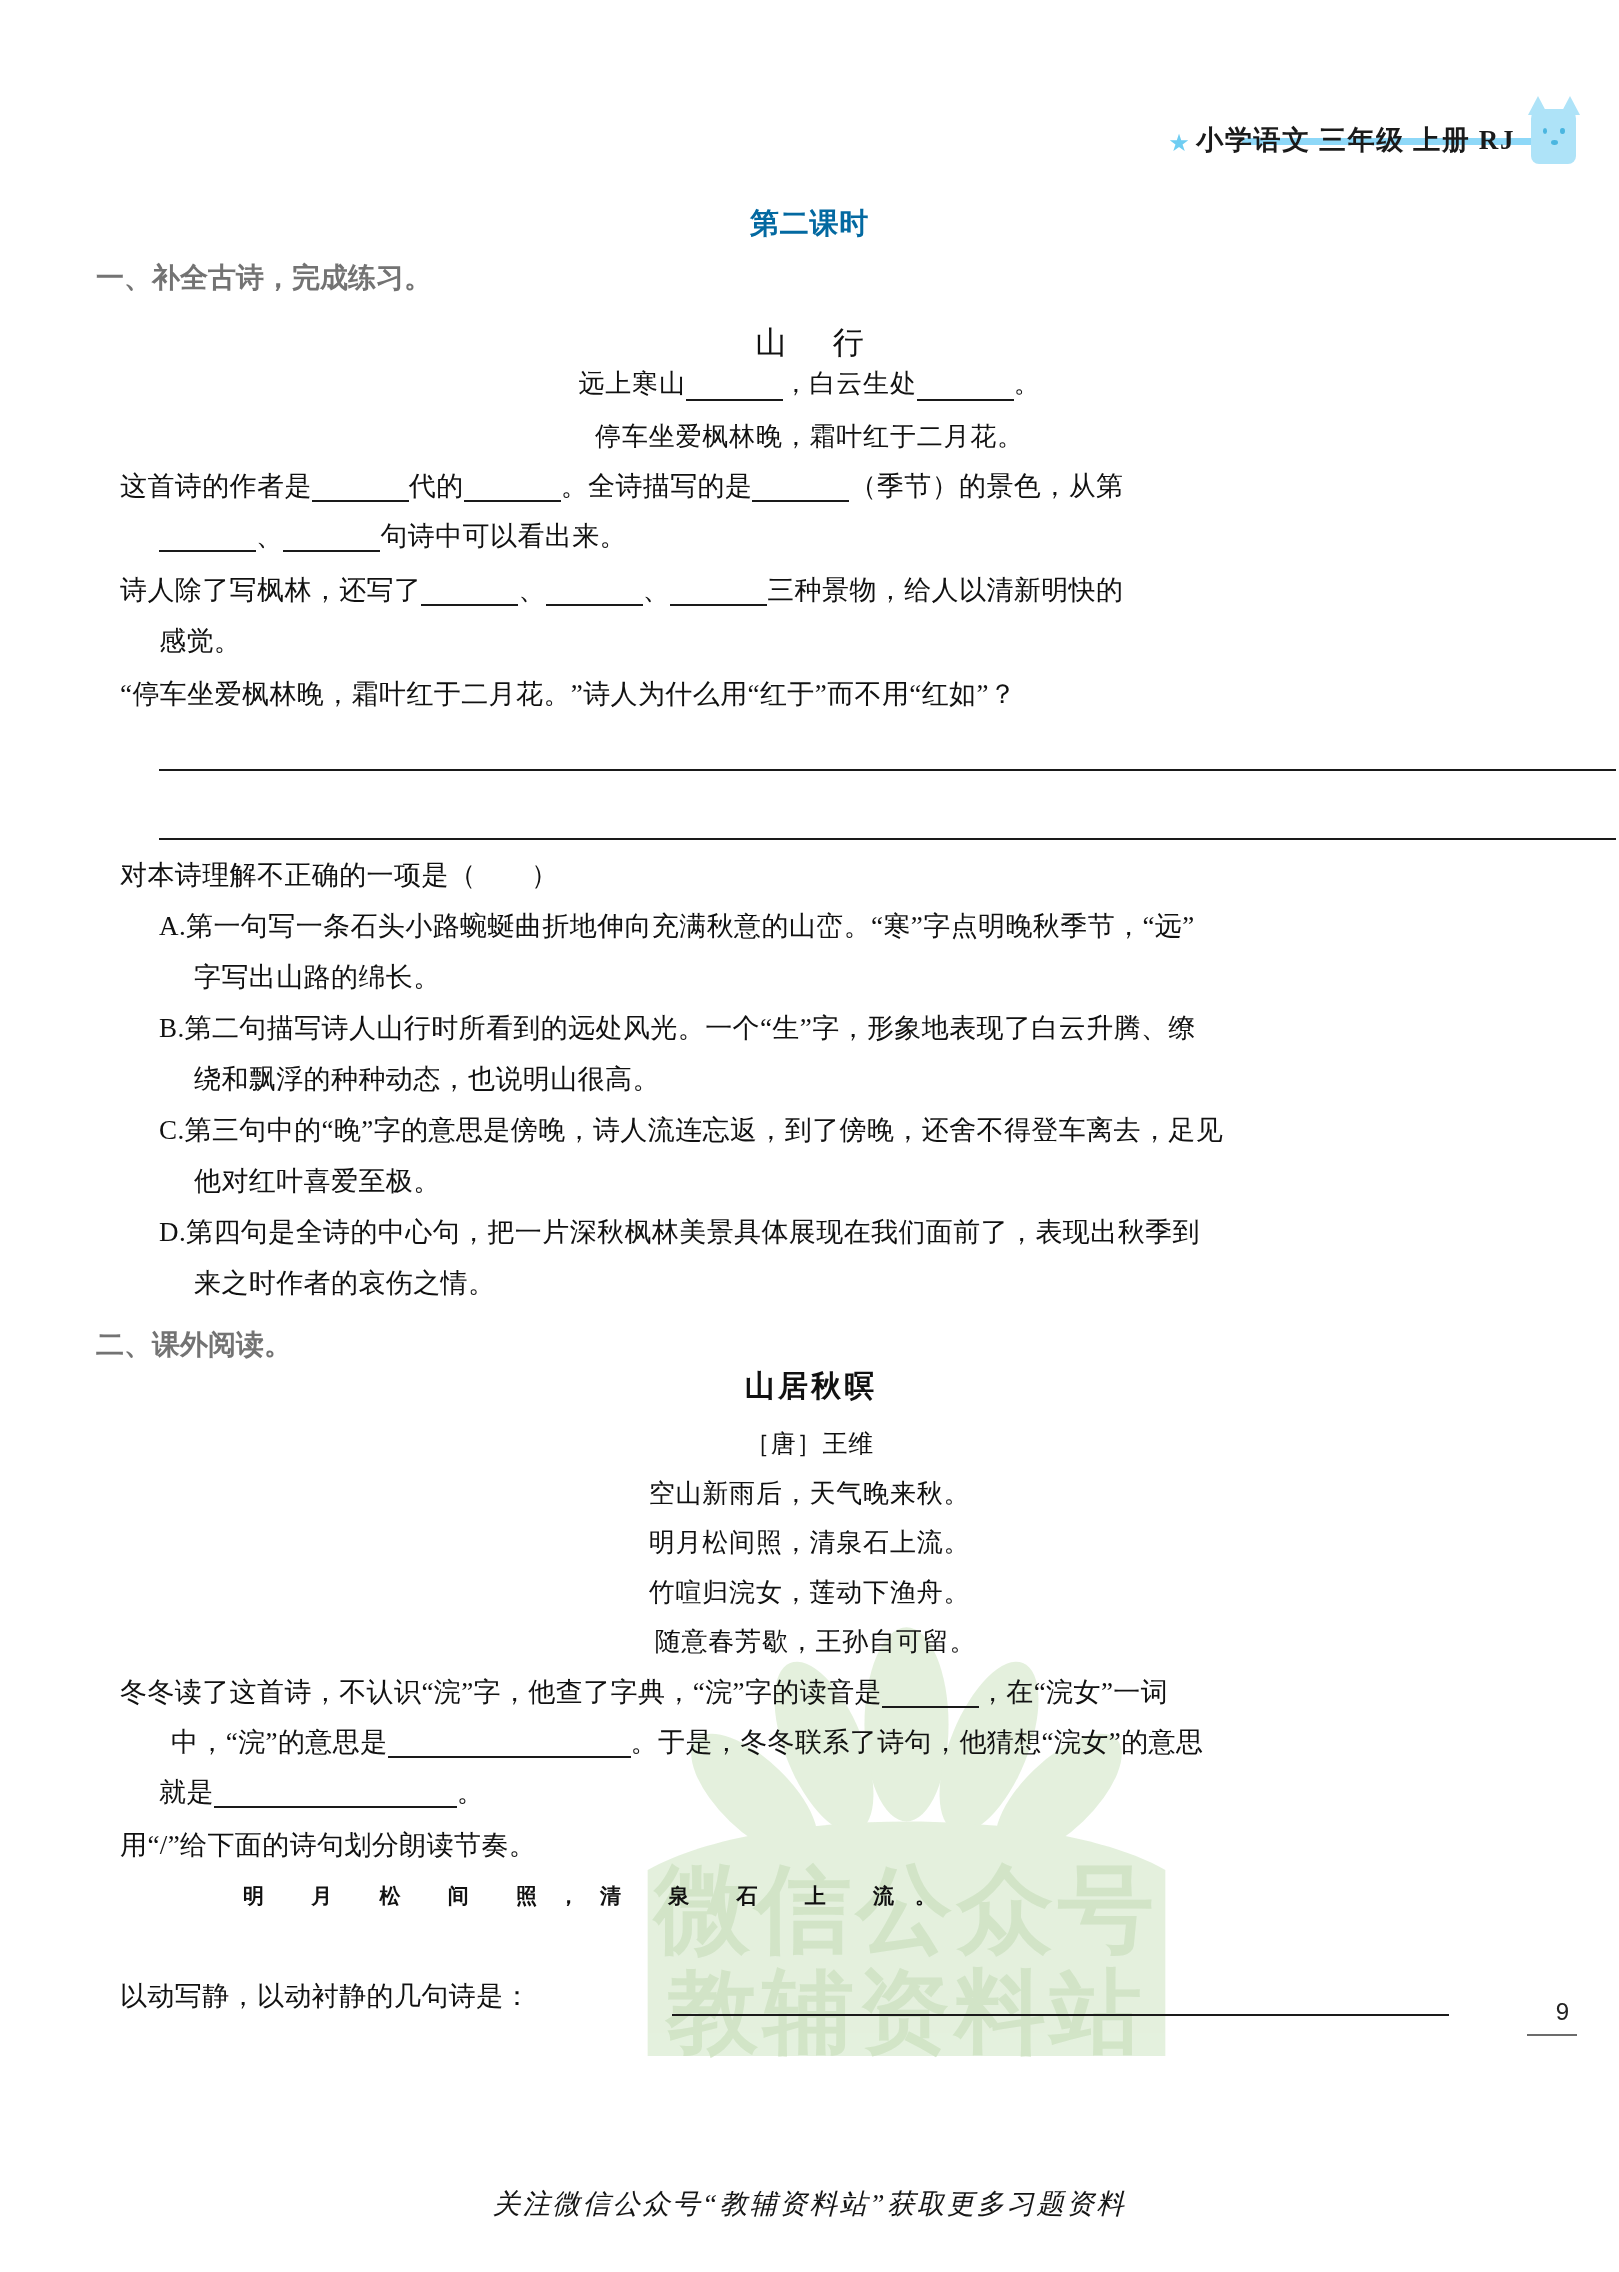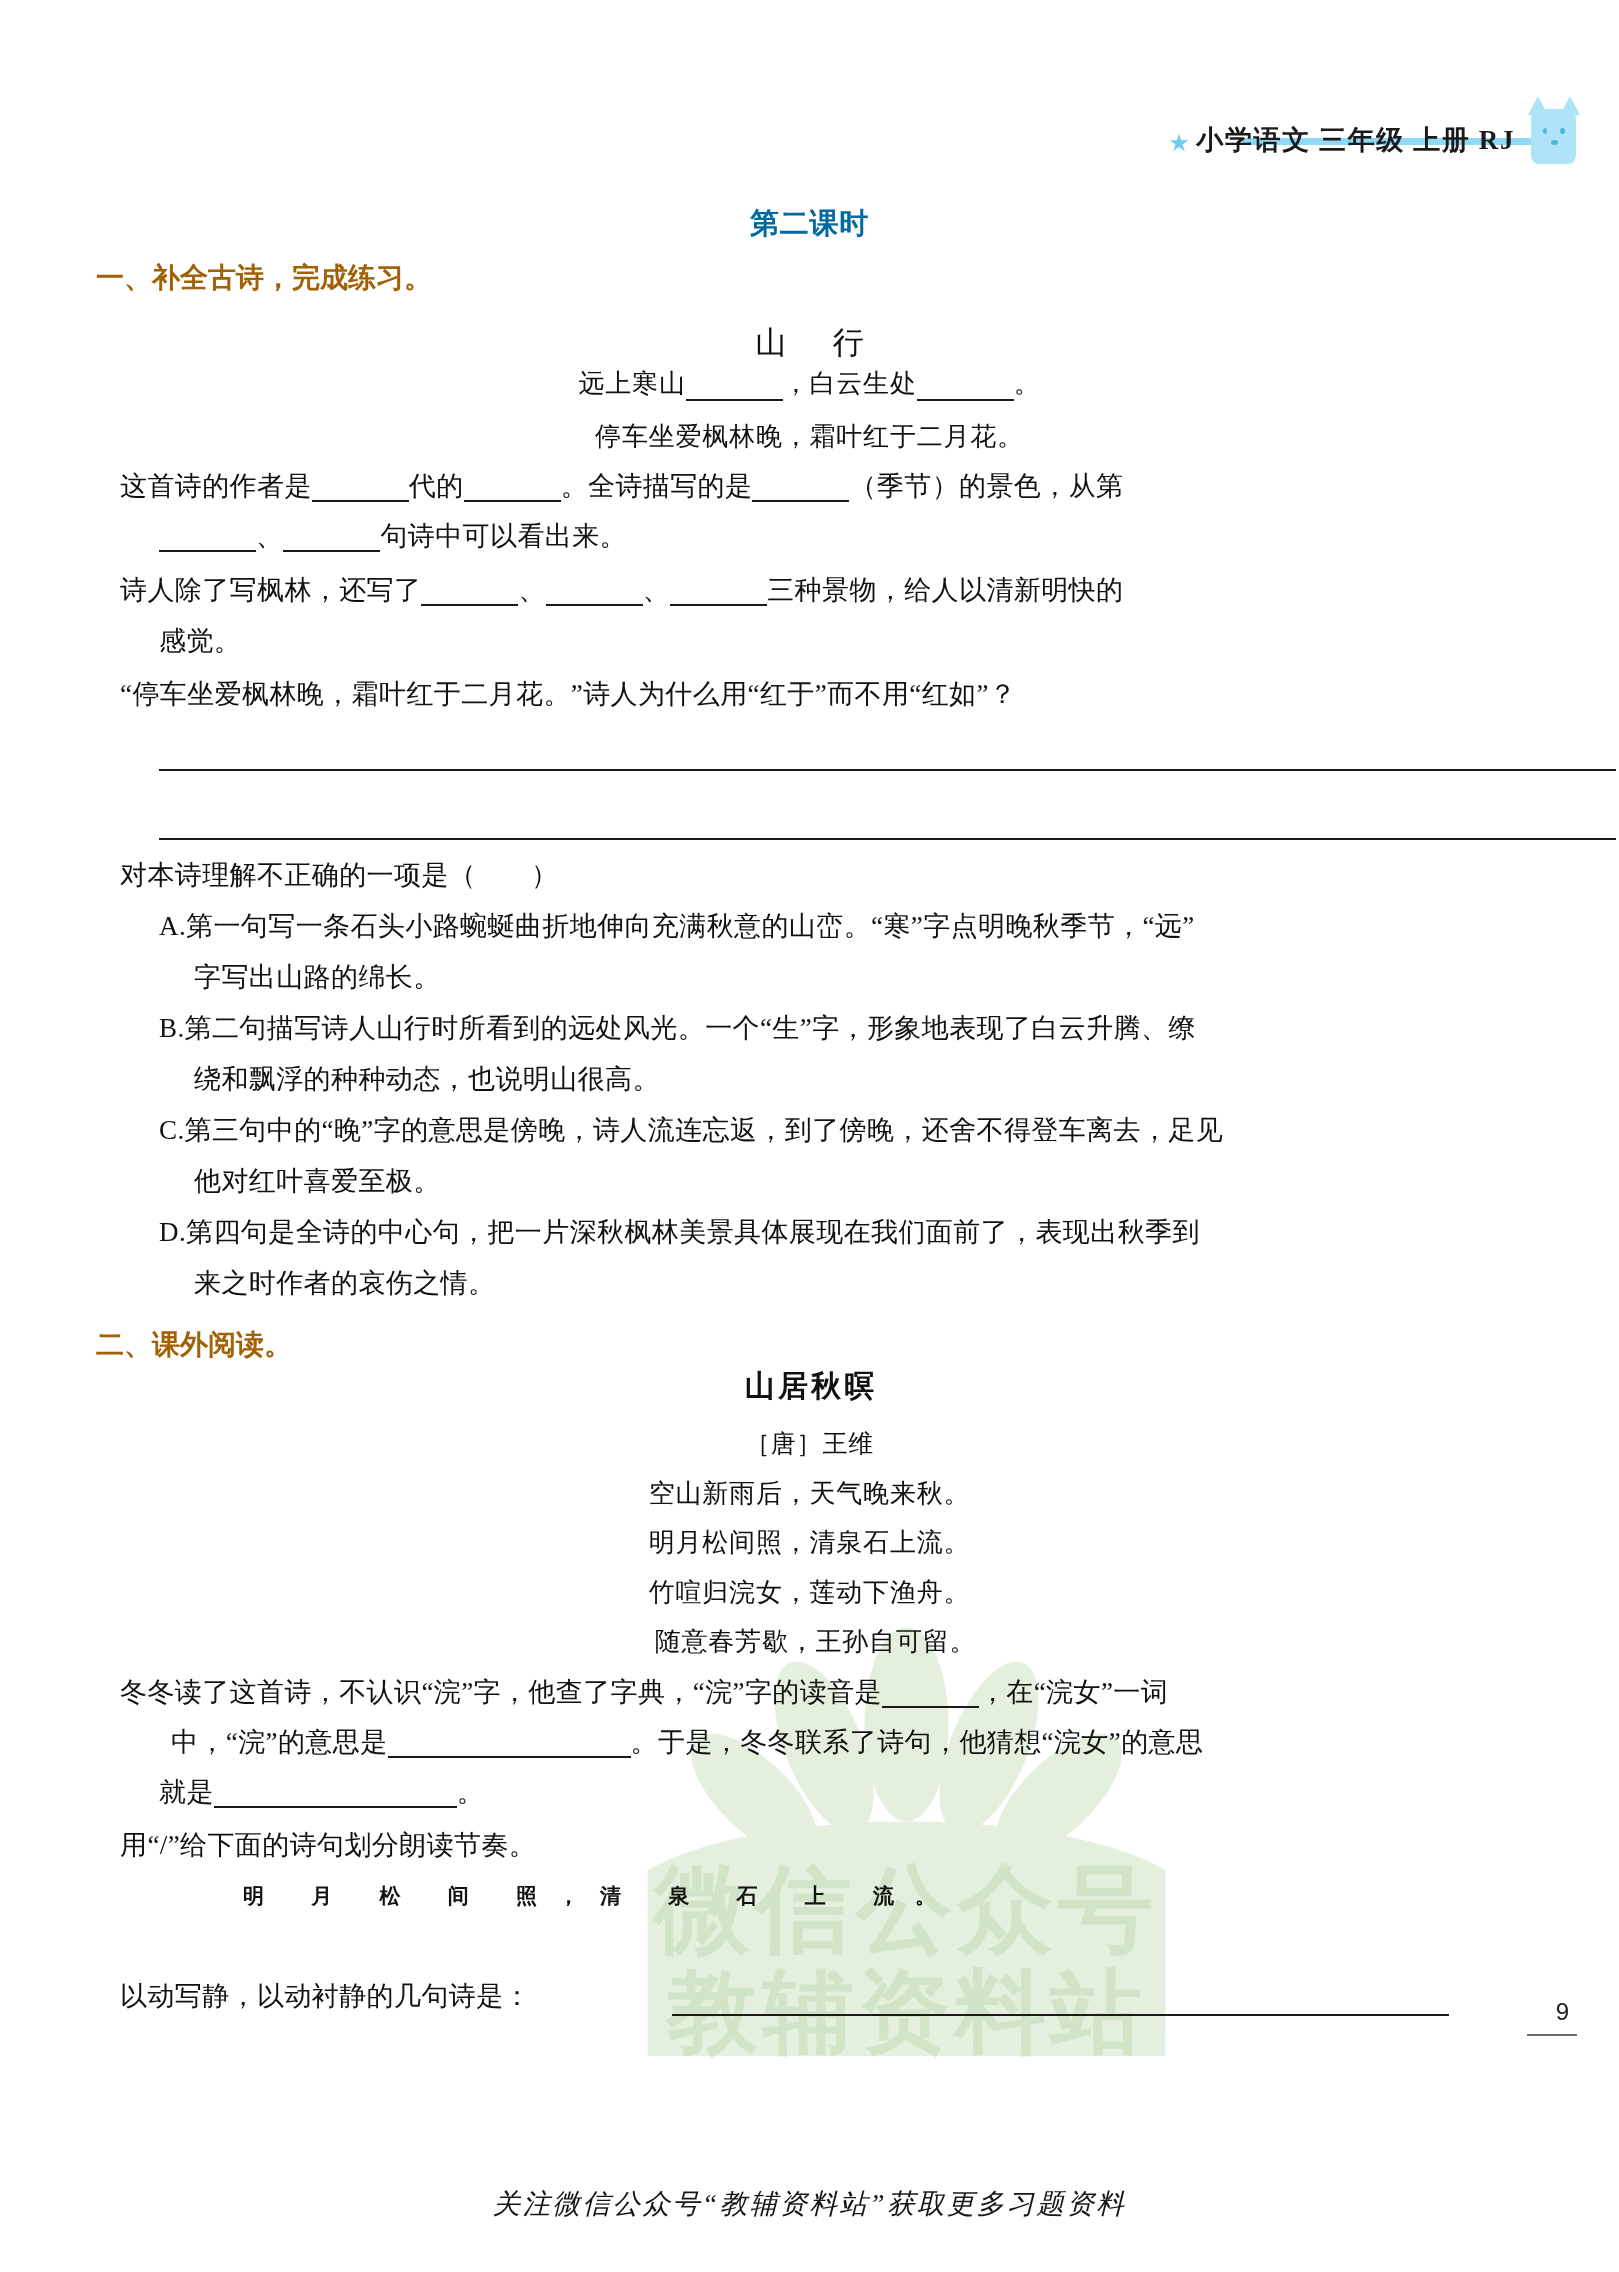--- a/index.html
+++ b/index.html
@@ -138,21 +138,21 @@
     top: 204px;
     text-align: center;
     color: #0369a1;
     font-family: "DejaVu Sans", sans-serif;
     font-weight: 700;
     font-size: 29px;
     letter-spacing: 0.8px;
   }
 
   .sec-heading {
-    color: #a16207;
+    color: #737373;
     font-family: "DejaVu Sans", sans-serif;
     font-weight: 700;
     font-size: 28px;
     letter-spacing: 0px;
     white-space: nowrap;
     text-align: right;
   }
 
   .poem-title {
     left: 0; right: 0;

